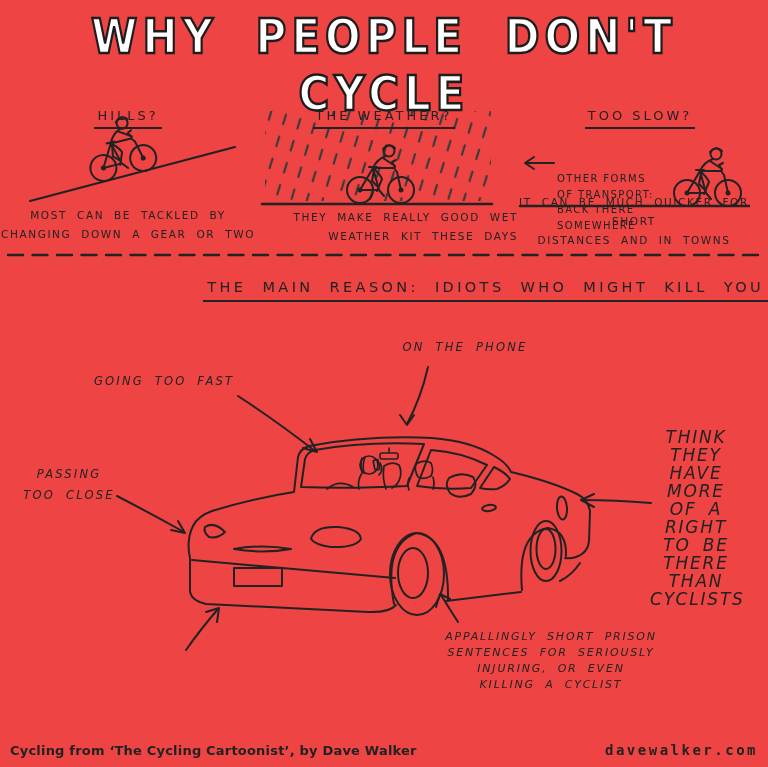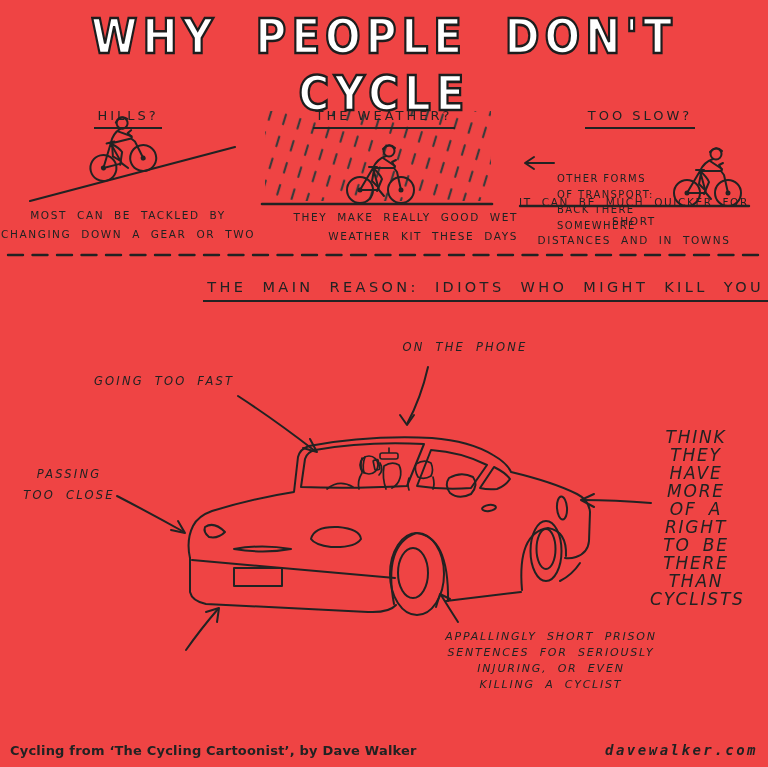--- a/index.html
+++ b/index.html
@@ -17,21 +17,21 @@
   .panel-heading span{display:inline-block;padding:0 3px 4px;border-bottom:2px solid #222;}
   .caption{font-size:10.5px;letter-spacing:1.6px;word-spacing:5px;line-height:19px;}
   .note{font-size:10px;letter-spacing:1.4px;line-height:15.5px;}
   .main-heading{top:279px;left:0;width:768px;text-align:right;
                 font-size:14.5px;letter-spacing:3.4px;word-spacing:8px;}
   .main-heading span{display:inline-block;padding:0 4px 5px;border-bottom:2.5px solid #222;}
   .lbl{font-size:11.5px;letter-spacing:2.2px;word-spacing:5px;font-style:italic;}
   svg{position:absolute;top:0;left:0;}
   .credit{left:10px;top:743px;font-size:13px;font-weight:bold;letter-spacing:0.2px;}
   .site{right:10px;top:742px;font-size:14px;font-weight:bold;letter-spacing:2.5px;
-        font-family:"DejaVu Sans Mono",monospace;font-style:italic;}
+        font-family:"DejaVu Sans Mono",monospace;}
 </style>
 </head>
 <body>
 
 <div id="canvas">
 
   <svg width="768" height="767" viewBox="0 0 768 767">
     <defs>
       <pattern id="rain" width="15" height="23" patternUnits="userSpaceOnUse" patternTransform="rotate(17)">
         <line x1="7" y1="3" x2="7" y2="13" stroke="#3b3b3b" stroke-width="2.2" stroke-linecap="round"></line>

